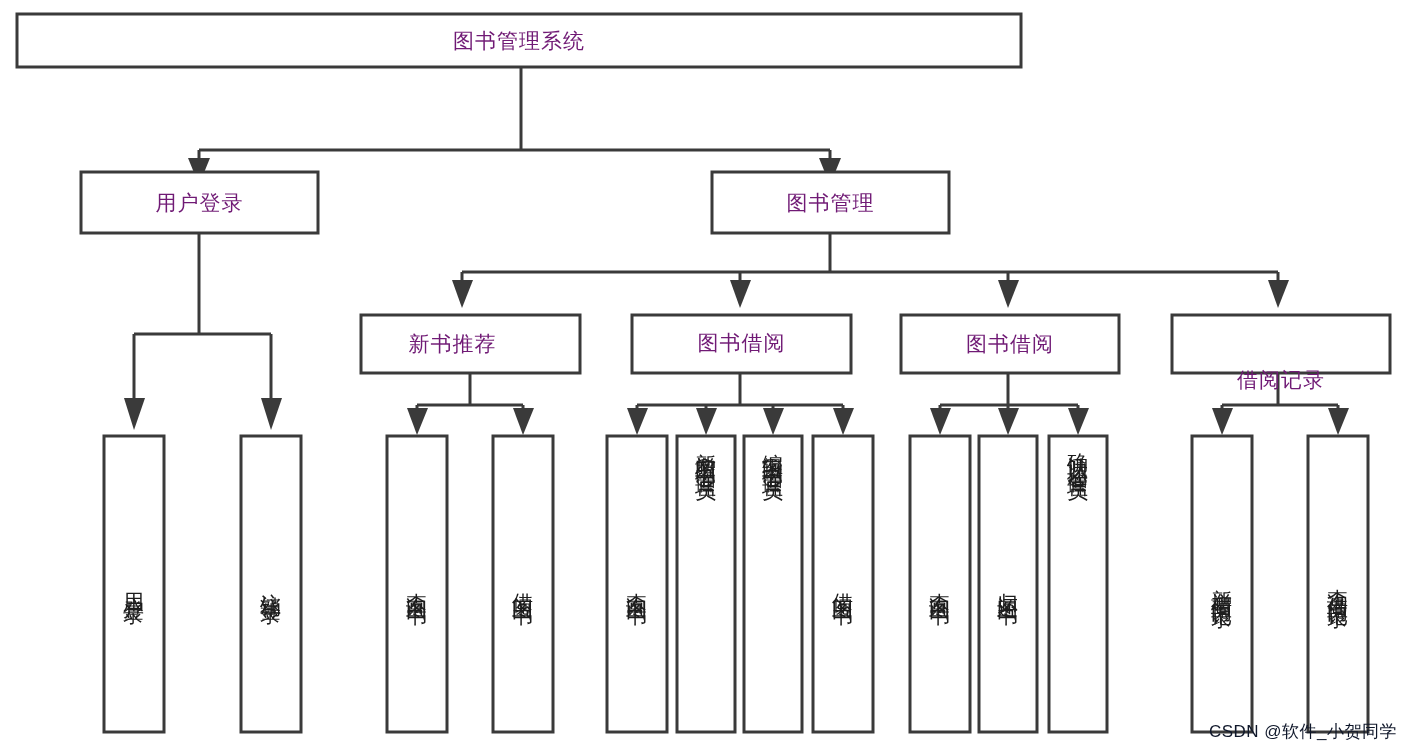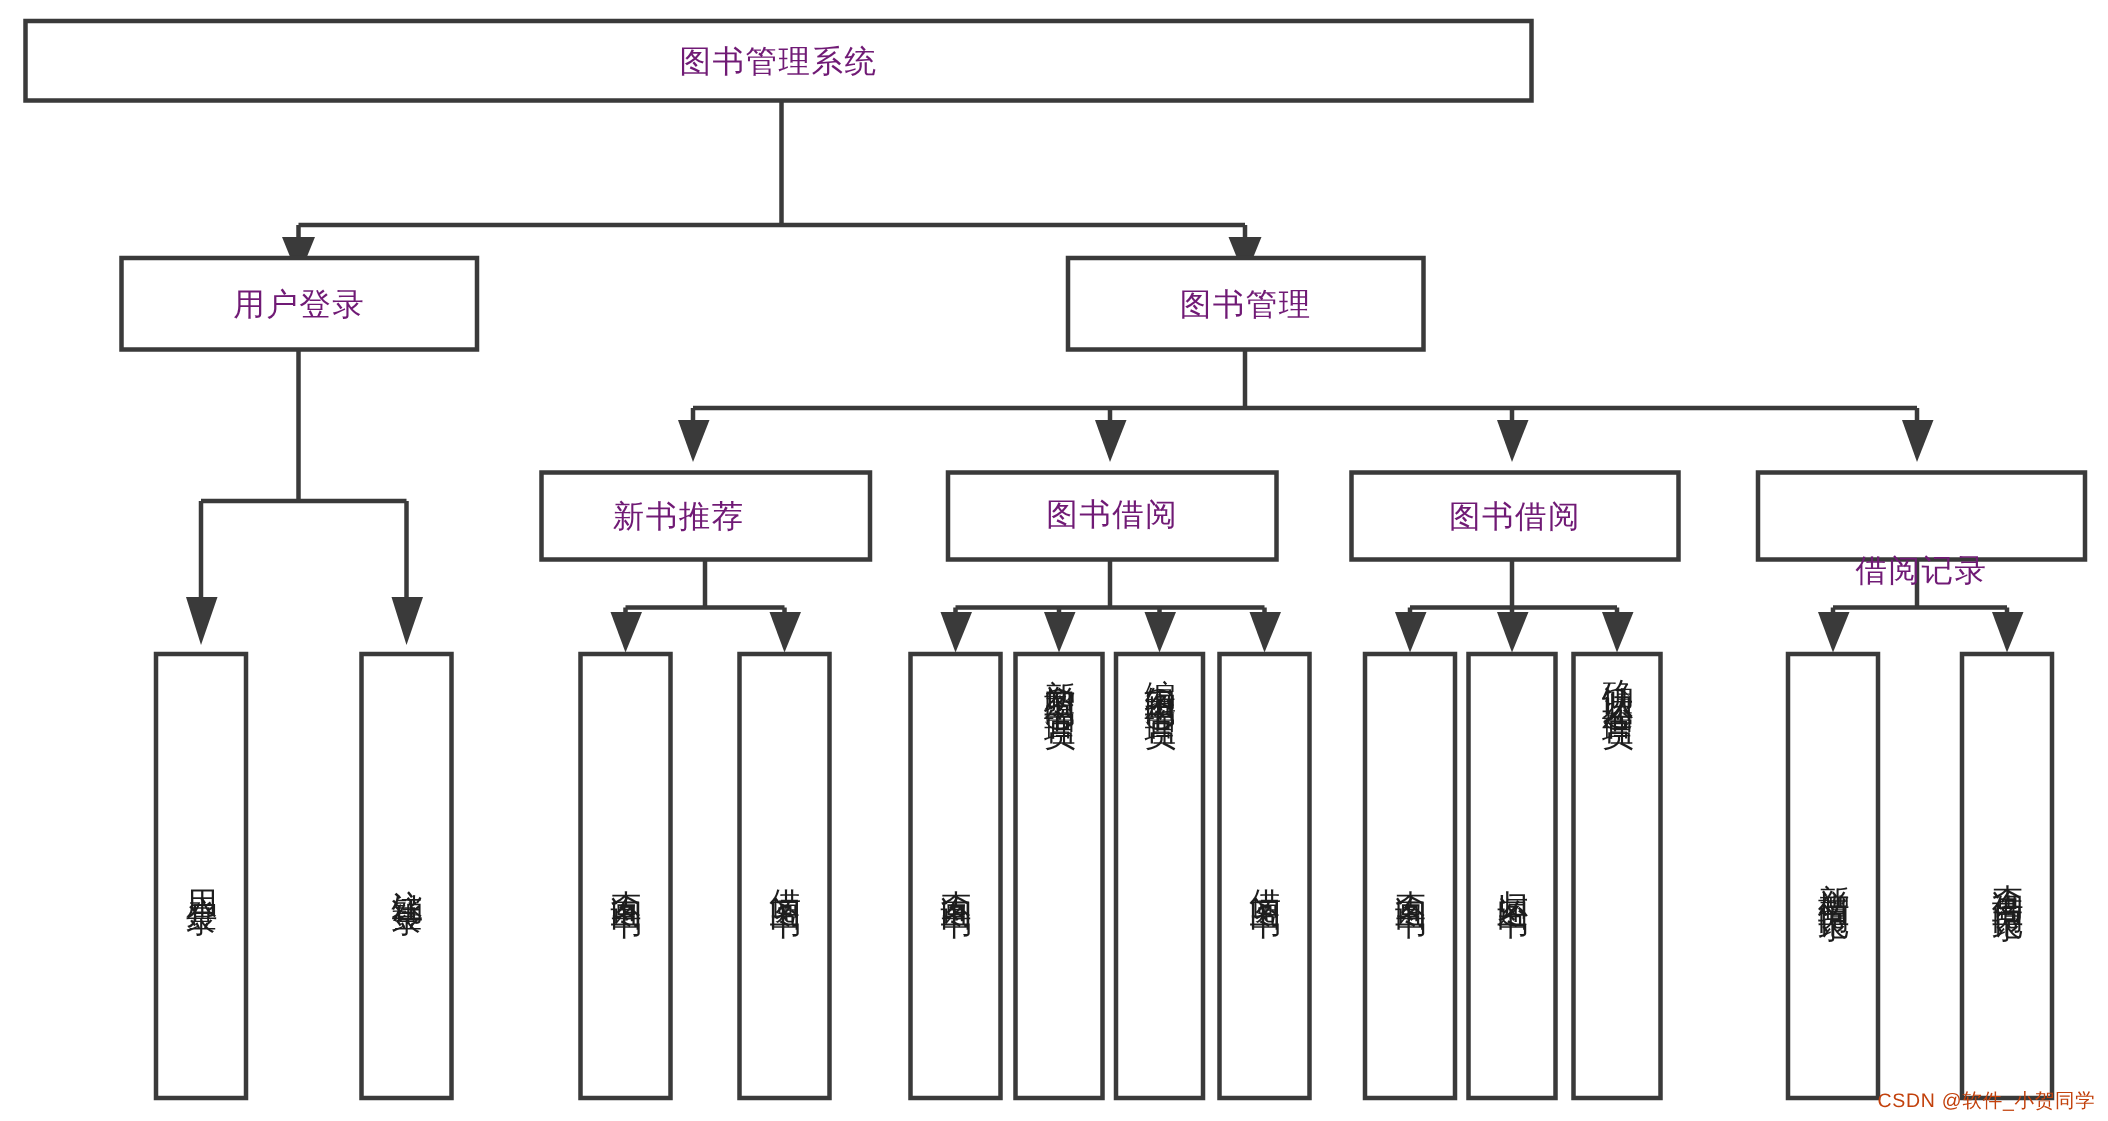--- a/index.html
+++ b/index.html
@@ -68,22 +68,22 @@
     font-size: 21px;
     color: #701a75;
     letter-spacing: 1px;
     white-space: nowrap;
   }
   .watermark {
     position: absolute;
     right: 8px;
     bottom: 4px;
     font-family: "Liberation Sans", "DejaVu Sans", sans-serif;
-    font-size: 13px;
-    color: #c2410c;
+    font-size: 17px;
+    color: #0f172a;
     letter-spacing: 0.5px;
     white-space: nowrap;
     pointer-events: none;
   }
 </style>
 </head>
 <body>
 
 <div id="diagram-root">
 

